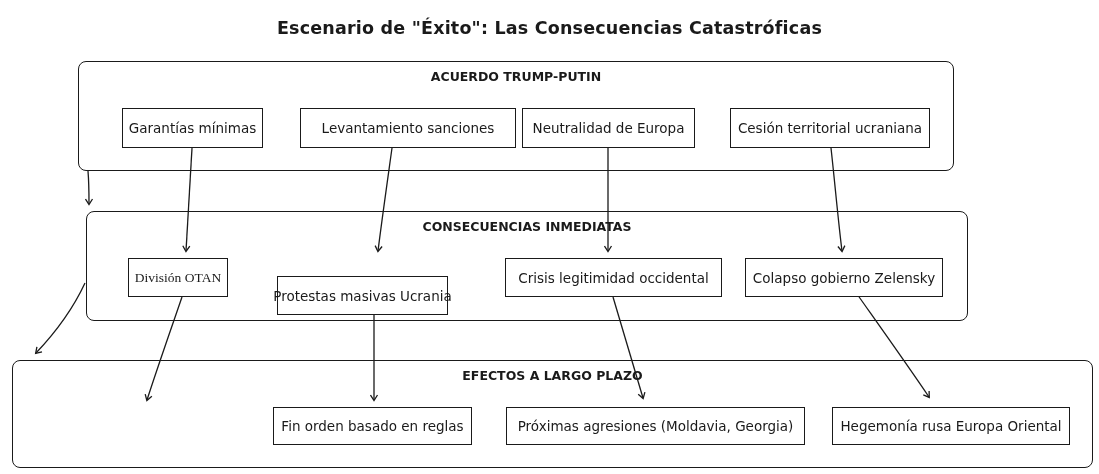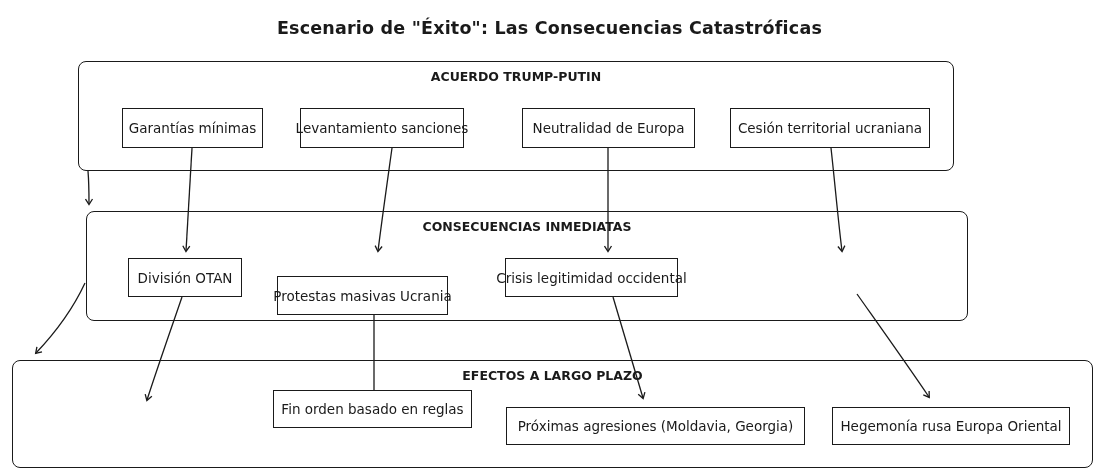--- a/index.html
+++ b/index.html
@@ -68,33 +68,33 @@
     fill: none;
   }
 
   
   #cluster-acuerdo       { left: 78px;  top: 61px;  width: 876px;  height: 110px; }
   #cluster-consecuencias { left: 86px;  top: 211px; width: 882px;  height: 110px; }
   #cluster-efectos       { left: 12px;  top: 360px; width: 1081px; height: 108px; }
 
   
   #node-garantias     { left: 122px; top: 108px; width: 141px; height: 40px; }
-  #node-levantamiento { left: 300px; top: 108px; width: 164px; height: 40px; }
+  #node-levantamiento { left: 300px; top: 108px; width: 216px; height: 40px; }
   #node-neutralidad   { left: 522px; top: 108px; width: 173px; height: 40px; }
   #node-cesion        { left: 730px; top: 108px; width: 200px; height: 40px; }
 
   
-  #node-division  { left: 128px; top: 258px; width: 114px; height: 39px; }
+  #node-division  { left: 128px; top: 258px; width: 100px; height: 39px; font-family: Liberation Serif, serif; }
   #node-protestas { left: 277px; top: 276px; width: 171px; height: 39px; }
-  #node-crisis    { left: 505px; top: 258px; width: 173px; height: 39px; }
+  #node-crisis    { left: 505px; top: 258px; width: 217px; height: 39px; }
   #node-colapso   { left: 745px; top: 258px; width: 198px; height: 39px; }
 
   
   #node-china     { left: 53px;  top: 407px; width: 185px; height: 38px; }
-  #node-finorden  { left: 273px; top: 390px; width: 199px; height: 38px; }
+  #node-finorden  { left: 273px; top: 407px; width: 199px; height: 38px; }
   #node-agresiones{ left: 506px; top: 407px; width: 299px; height: 38px; text-align: center; }
   #node-hegemonia { left: 832px; top: 407px; width: 238px; height: 38px; }
 </style>
 </head>
 <body>
 
 <div id="stage">
 
   <div class="diagram-title">Escenario de "Éxito": Las Consecuencias Catastróficas</div>
 
@@ -123,20 +123,21 @@
   <div class="node" id="node-levantamiento">Levantamiento sanciones</div>
   <div class="node" id="node-neutralidad">Neutralidad de Europa</div>
   <div class="node" id="node-cesion">Cesión territorial ucraniana</div>
 
   <div class="cluster" id="cluster-consecuencias">
     <div class="cluster-label">CONSECUENCIAS INMEDIATAS</div>
   </div>
   <div class="node" id="node-division">División OTAN</div>
   <div class="node" id="node-protestas">Protestas masivas Ucrania</div>
   <div class="node" id="node-crisis">Crisis legitimidad occidental</div>
+  <div class="node" id="node-colapso">Colapso gobierno Zelensky</div>
 
   <div class="cluster" id="cluster-efectos">
     <div class="cluster-label">EFECTOS A LARGO PLAZO</div>
   </div>
   <div class="node" id="node-finorden">Fin orden basado en reglas</div>
   <div class="node" id="node-agresiones">Próximas agresiones (Moldavia, Georgia)</div>
   <div class="node" id="node-hegemonia">Hegemonía rusa Europa Oriental</div>
 
 </div>
 

